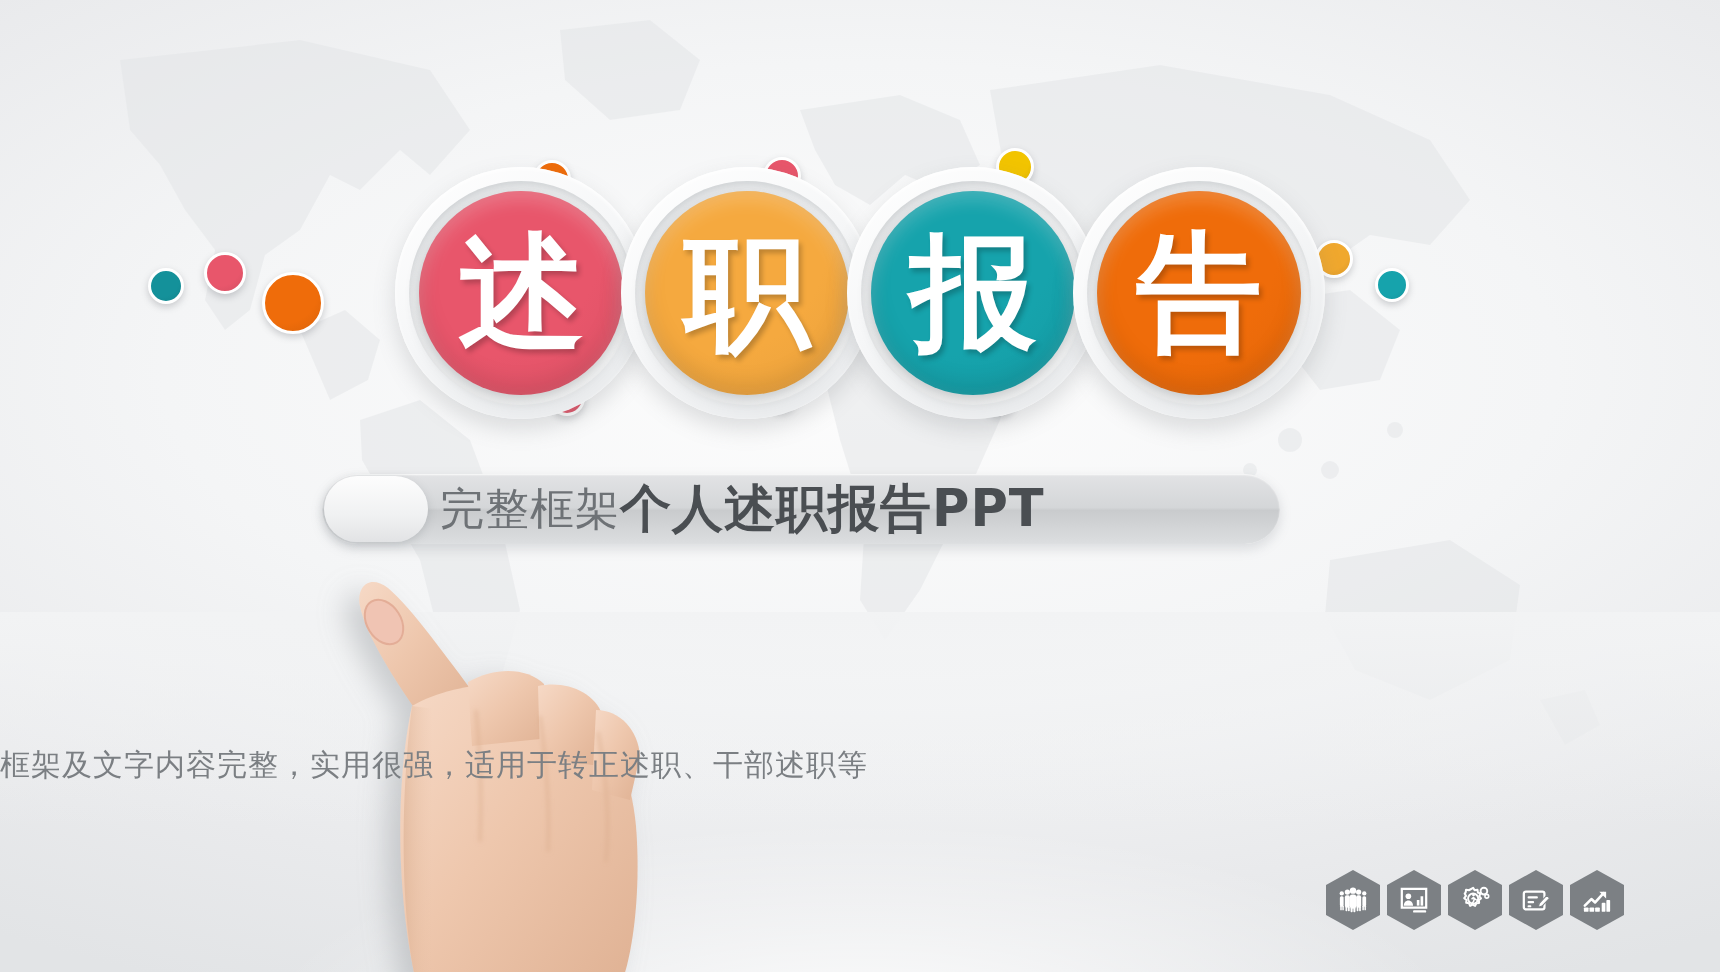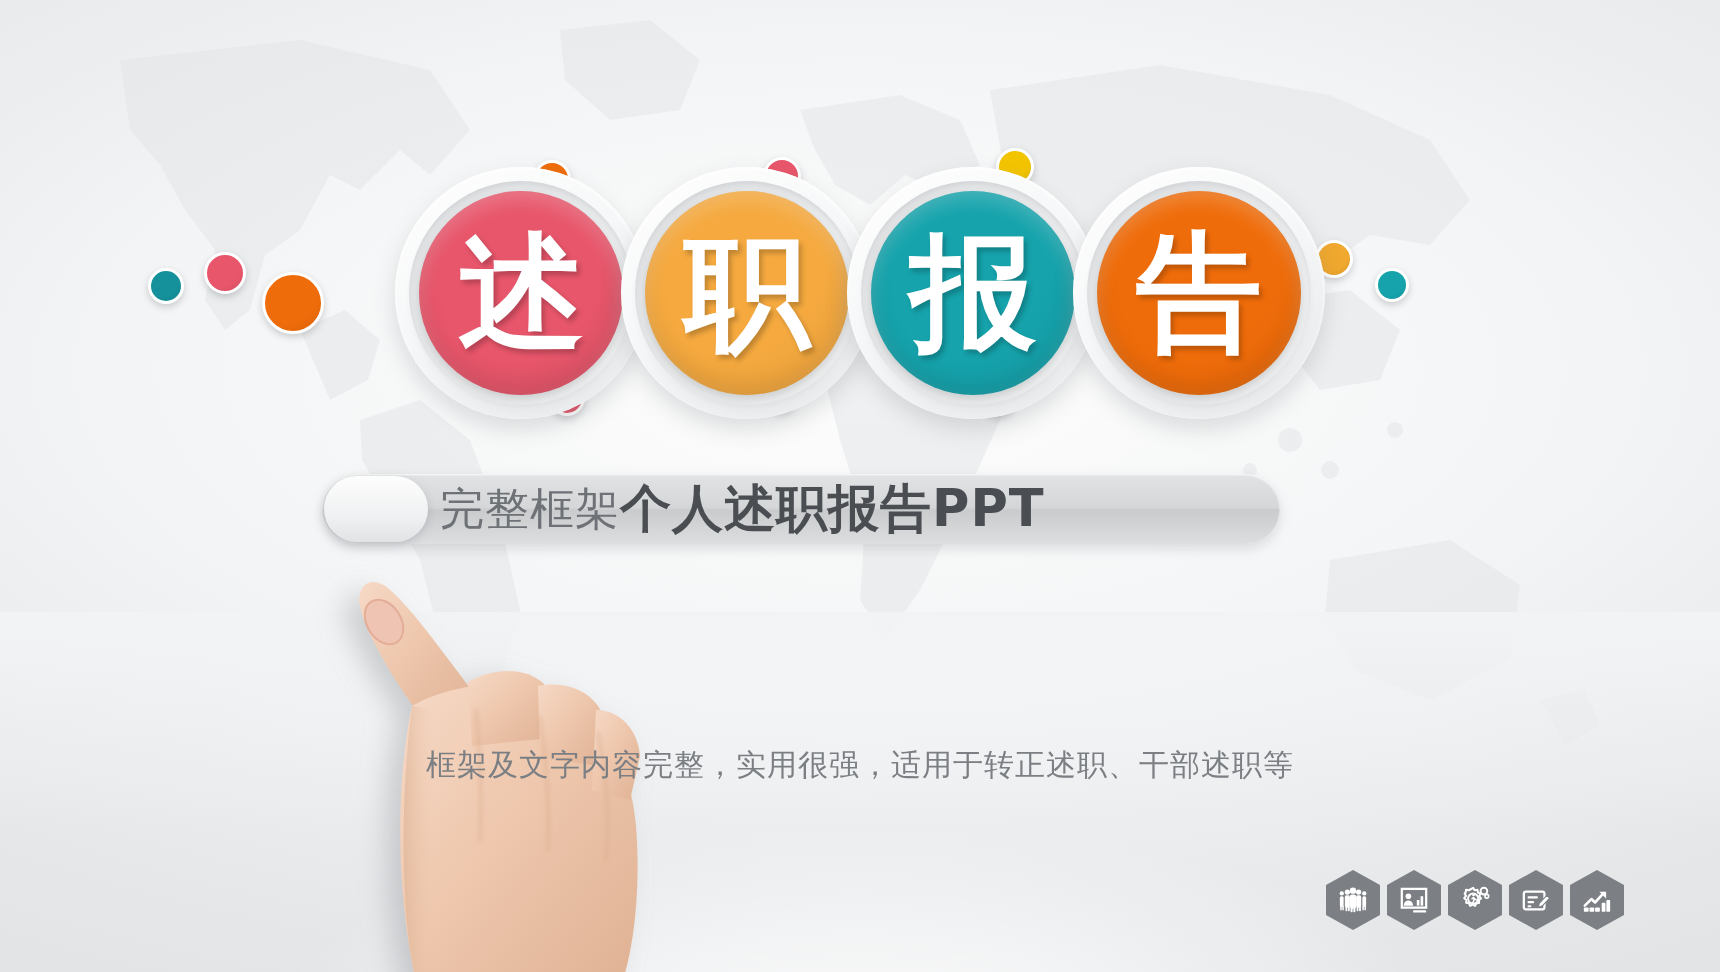--- a/index.html
+++ b/index.html
@@ -142,21 +142,20 @@
   }
   .sub-bold{
     font-size:51px; font-weight:700; color:#4a4e52;
     letter-spacing:1px;
   }
 
   
   .desc{
     position:absolute;
     left:0; right:0; top:745px;
-    text-align:center;
     font-size:30px;
     color:#7b7f83;
     letter-spacing:1px;
     white-space:nowrap;
   }
 
   
   .hand{
     position:absolute;
     left:300px; top:470px;

